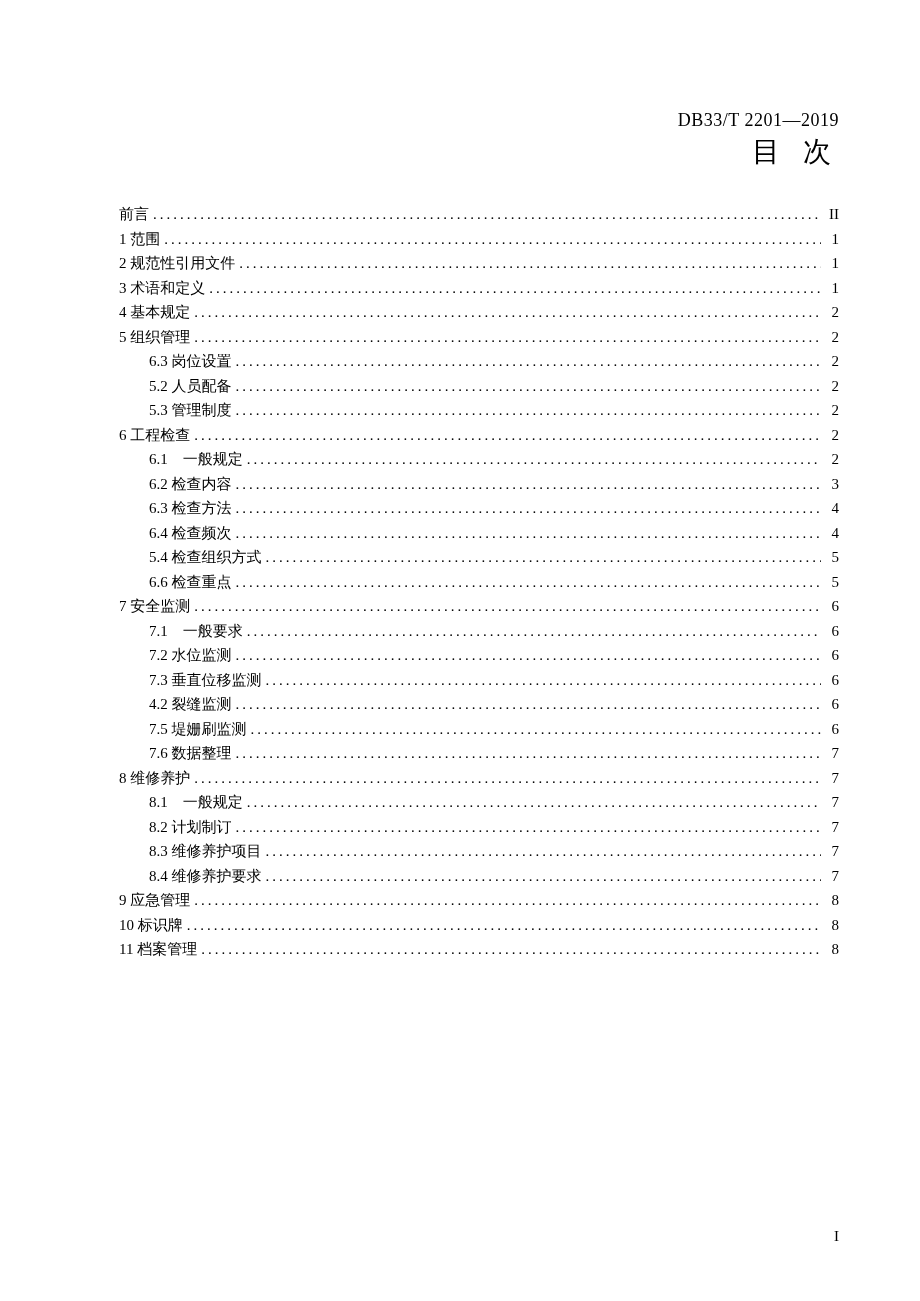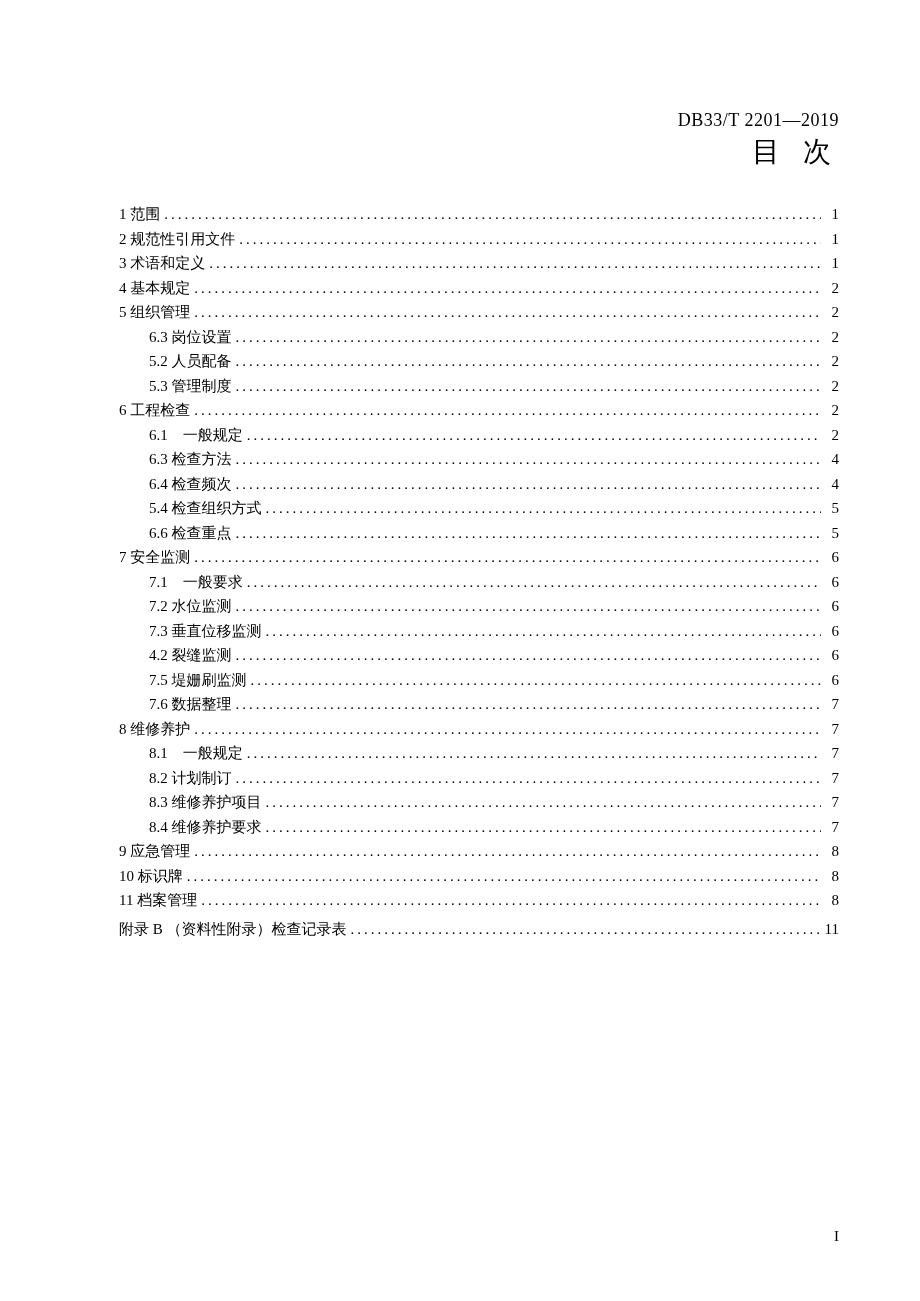--- a/index.html
+++ b/index.html
@@ -69,20 +69,25 @@
 <body>
 
 <div class="page">
 
   <div class="doc-id">DB33/T 2201—2019</div>
 
   <h1 class="title">目 次</h1>
 
   <div class="toc" id="toc-container">
       <div class="toc-row">
+        <span class="toc-label">前言</span>
+        <span class="toc-leader"></span>
+        <span class="toc-page">II</span>
+      </div>
+      <div class="toc-row">
         <span class="toc-label">1 范围</span>
         <span class="toc-leader"></span>
         <span class="toc-page">1</span>
       </div>
       <div class="toc-row">
         <span class="toc-label">2 规范性引用文件</span>
         <span class="toc-leader"></span>
         <span class="toc-page">1</span>
       </div>
       <div class="toc-row">
@@ -119,20 +124,25 @@
         <span class="toc-label">6 工程检查</span>
         <span class="toc-leader"></span>
         <span class="toc-page">2</span>
       </div>
       <div class="toc-row indent">
         <span class="toc-label">6.1　一般规定</span>
         <span class="toc-leader"></span>
         <span class="toc-page">2</span>
       </div>
       <div class="toc-row indent">
+        <span class="toc-label">6.2 检查内容</span>
+        <span class="toc-leader"></span>
+        <span class="toc-page">3</span>
+      </div>
+      <div class="toc-row indent">
         <span class="toc-label">6.3 检查方法</span>
         <span class="toc-leader"></span>
         <span class="toc-page">4</span>
       </div>
       <div class="toc-row indent">
         <span class="toc-label">6.4 检查频次</span>
         <span class="toc-leader"></span>
         <span class="toc-page">4</span>
       </div>
       <div class="toc-row indent">
@@ -213,22 +223,17 @@
       <div class="toc-row">
         <span class="toc-label">10 标识牌</span>
         <span class="toc-leader"></span>
         <span class="toc-page">8</span>
       </div>
       <div class="toc-row">
         <span class="toc-label">11 档案管理</span>
         <span class="toc-leader"></span>
         <span class="toc-page">8</span>
       </div>
-      <div class="toc-row appendix">
-        <span class="toc-label">附录 B （资料性附录）检查记录表</span>
-        <span class="toc-leader"></span>
-        <span class="toc-page">11</span>
-      </div>
     </div>
 
   <div class="page-num">I</div>
 
 </div>
 
 </body></html>

